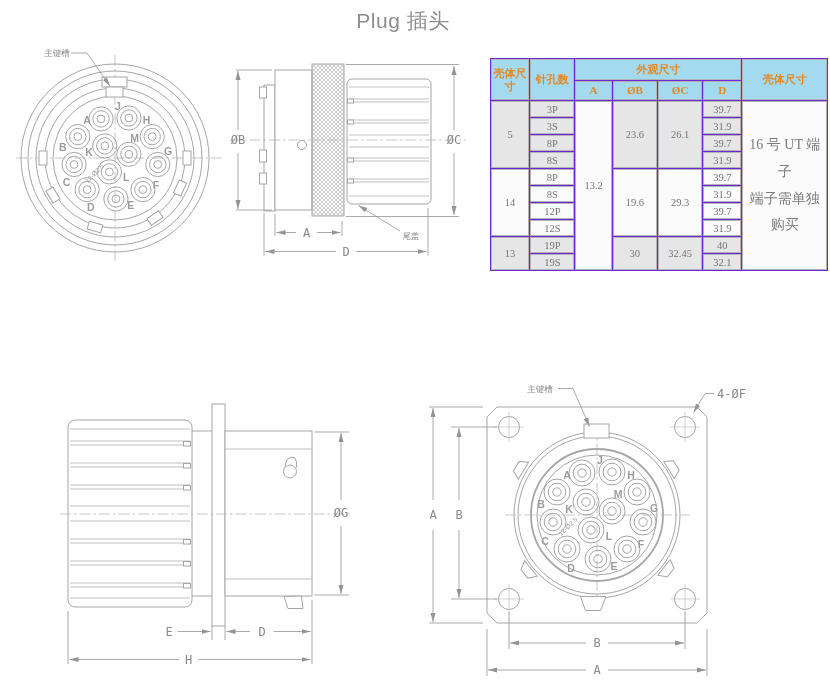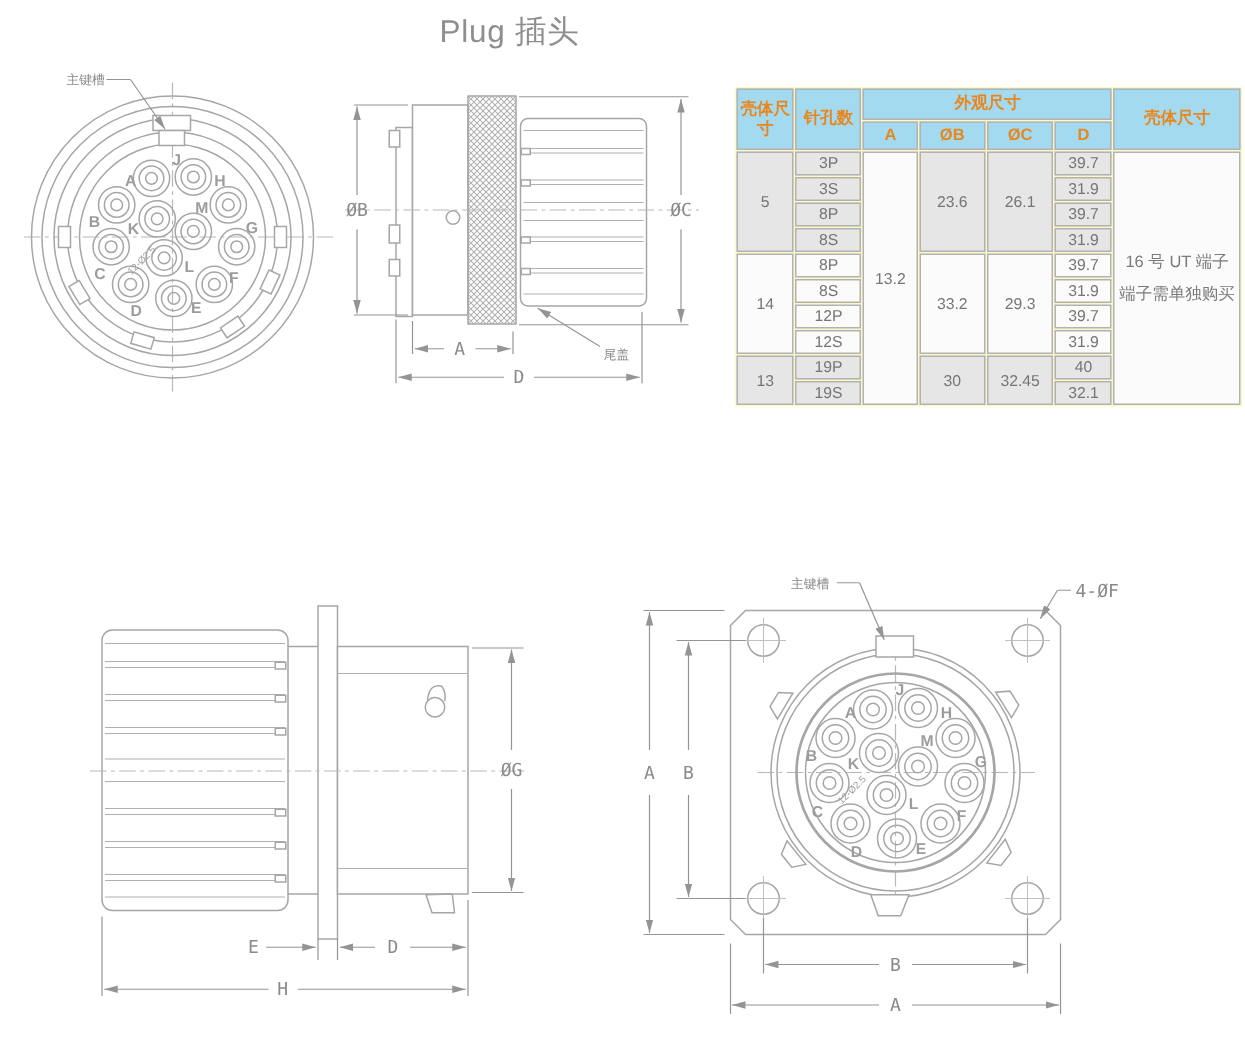--- a/index.html
+++ b/index.html
@@ -1,45 +1,45 @@
 <!DOCTYPE html>
 <html><head>
 <meta charset="utf-8">
 <style>
   html,body{margin:0;padding:0;background:#fff;}
   #canvas{position:relative;width:830px;height:700px;background:#fff;overflow:hidden;
           font-family:"Liberation Sans",sans-serif;}
   .abs{position:absolute;}
-  .title{position:absolute;width:220px;text-align:left;font-size:21px;color:#8e8e8e;
+  .title{position:absolute;width:220px;text-align:center;font-size:21px;color:#8e8e8e;
          letter-spacing:.5px;font-family:"Liberation Sans",sans-serif;}
   
   .ln{fill:none;stroke:#a6a6a6;stroke-width:1;}
   .ln2{fill:#fff;stroke:#a6a6a6;stroke-width:1;}
   .thin{fill:none;stroke:#b0b0b0;stroke-width:.8;}
   .cl{fill:none;stroke:#b8b8b8;stroke-width:.8;stroke-dasharray:11 3 2.5 3;}
   .dl{fill:none;stroke:#949494;stroke-width:.8;}
   .tick{fill:none;stroke:#c0c0c0;stroke-width:.7;}
   .dim{font:12px "DejaVu Sans Mono",monospace;fill:#8a8a8a;}
   .cjk{font:8.5px "Liberation Sans",sans-serif;fill:#8a8a8a;}
   .pinlab{font:700 10.5px "Liberation Sans",sans-serif;fill:#9c9c9c;}
   .note{font:6.5px "Liberation Sans",sans-serif;fill:#9c9c9c;}
   .thick{stroke-width:1.8;}
   
   #spec-wrap{position:absolute;left:490px;top:58px;width:338px;}
-  #spec-table{border-collapse:separate;border-spacing:1px;background:#fef9c3;width:338px;
-              table-layout:fixed;font-family:Liberation Sans, sans-serif;}
+  #spec-table{border-collapse:separate;border-spacing:1px;background:#6d28d9;width:338px;
+              table-layout:fixed;font-family:Liberation Serif, serif;}
   #spec-table th,#spec-table td{box-sizing:border-box;border:1px solid #b2b2b2;
               text-align:center;vertical-align:middle;padding:0;overflow:hidden;}
   #spec-table thead th{background:#a3daf0;color:#e8871e;font-size:11px;font-weight:bold;line-height:1.15;}
   #spec-table thead tr:first-child th{height:21px;}
   #spec-table thead tr:last-child th{height:19px;}
   #spec-table tbody td{height:16px;font-size:10.5px;color:#757575;}
   #spec-table td.g{background:#e6e6e6;}
   #spec-table td.w{background:#fbfbfb;}
-  #spec-table td.term div{line-height:1.9;font-size:11px;color:#7a7a7a;}
+  #spec-table td.term div{line-height:1.9;font-size:14px;color:#7a7a7a;}
 </style>
 </head>
 <body>
 
 <div id="canvas">
 
   <div class="title" style="left:293px;top:7px">Plug 插头</div>
 
   <svg class="abs" style="left:5px;top:35px" width="240" height="235" viewBox="5 35 240 235">
     <defs>
@@ -234,21 +234,21 @@
             <td class="g">8P</td>
             <td class="g">39.7</td>
           </tr>
           <tr>
             <td class="g">8S</td>
             <td class="g">31.9</td>
           </tr>
           <tr>
             <td rowspan="4" class="w">14</td>
             <td class="w">8P</td>
-            <td rowspan="4" class="w">33.2</td>
+            <td rowspan="4" class="w">19.6</td>
             <td rowspan="4" class="w">29.3</td>
             <td class="w">39.7</td>
           </tr>
           <tr>
             <td class="w">8S</td>
             <td class="w">31.9</td>
           </tr>
           <tr>
             <td class="w">12P</td>
             <td class="w">39.7</td>

